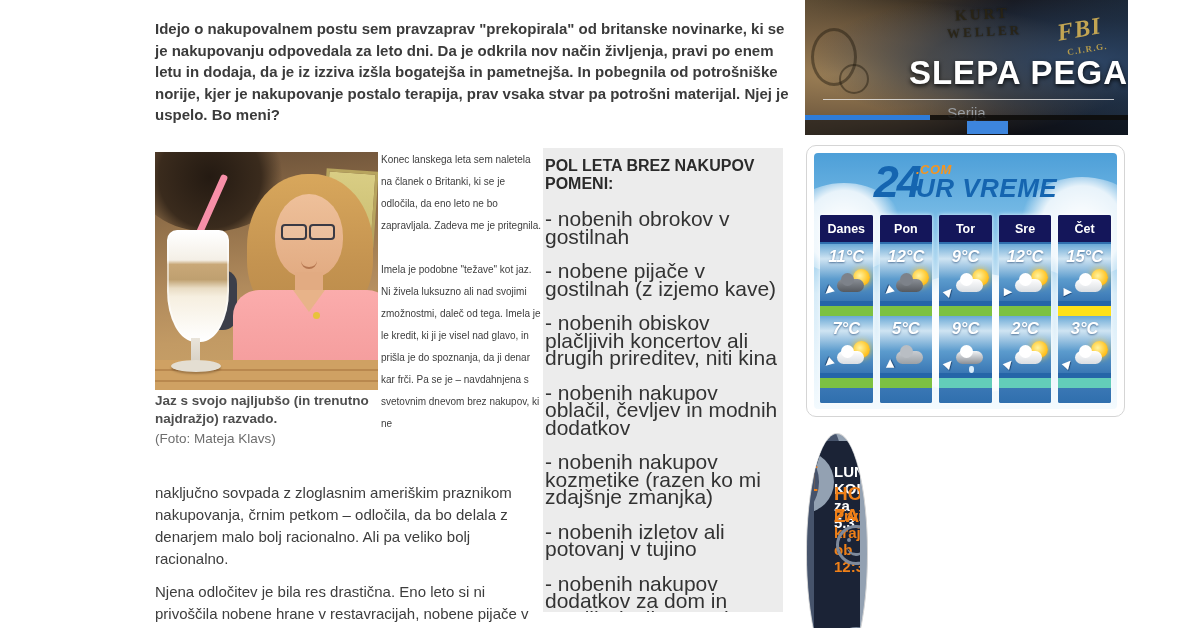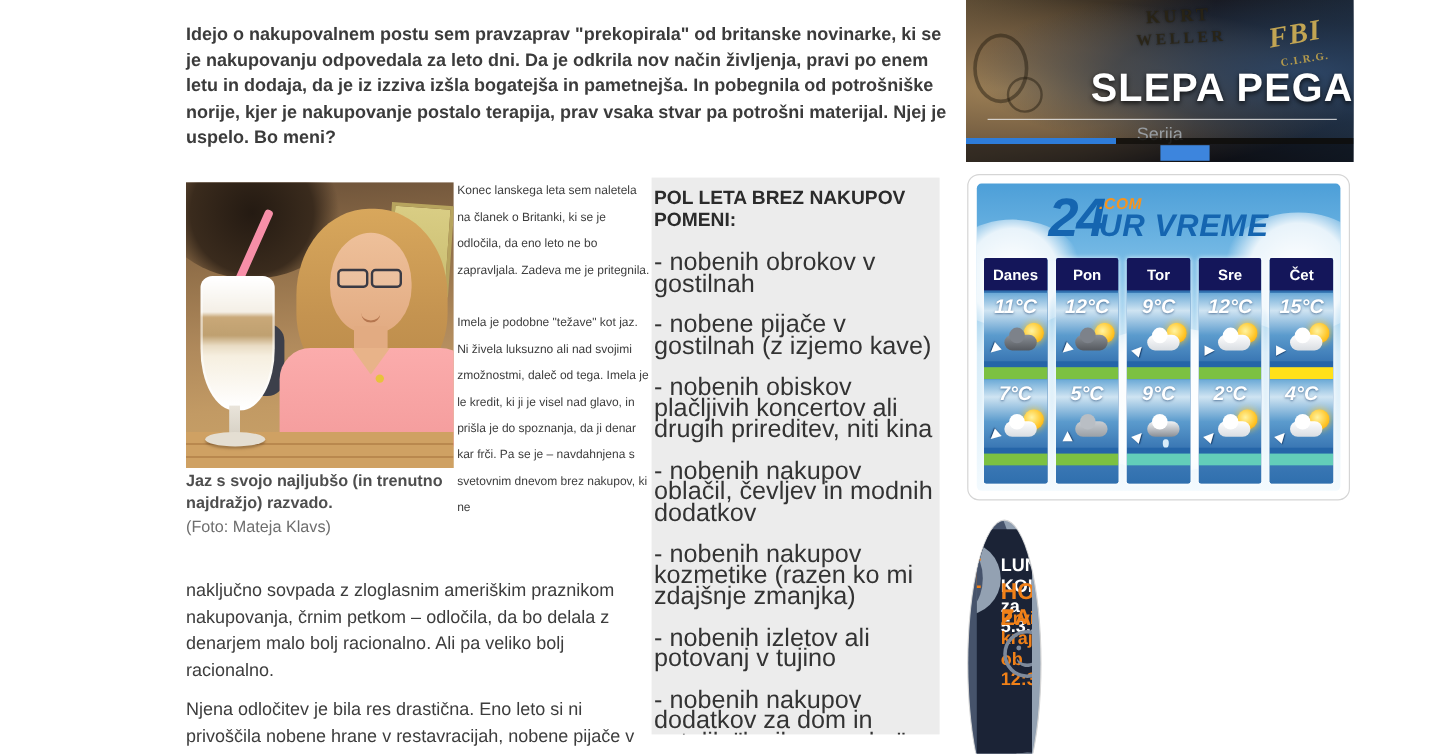--- a/index.html
+++ b/index.html
@@ -302,21 +302,21 @@
           <div class="wtemp">15°C</div>
           <div class="wic sun-behind-cloud">
               <span class="sun"></span>
               <span class="cl"></span>
             </div>
           <div class="warr wind-e"><span>▶</span></div>
         </div>
         <div class="hbar"></div>
         <div class="cbar" style="background: rgb(255, 225, 26);"></div>
         <div class="wsec">
-          <div class="wtemp">4°C</div>
+          <div class="wtemp">3°C</div>
           <div class="wic sun-behind-cloud">
               <span class="sun"></span>
               <span class="cl"></span>
             </div>
           <div class="warr wind-ne"><span>▶</span></div>
         </div>
         <div class="hbar"></div>
         <div class="cbar" style="background: rgb(99, 205, 185);"></div>
         <div class="wtail"></div>
       </div>

